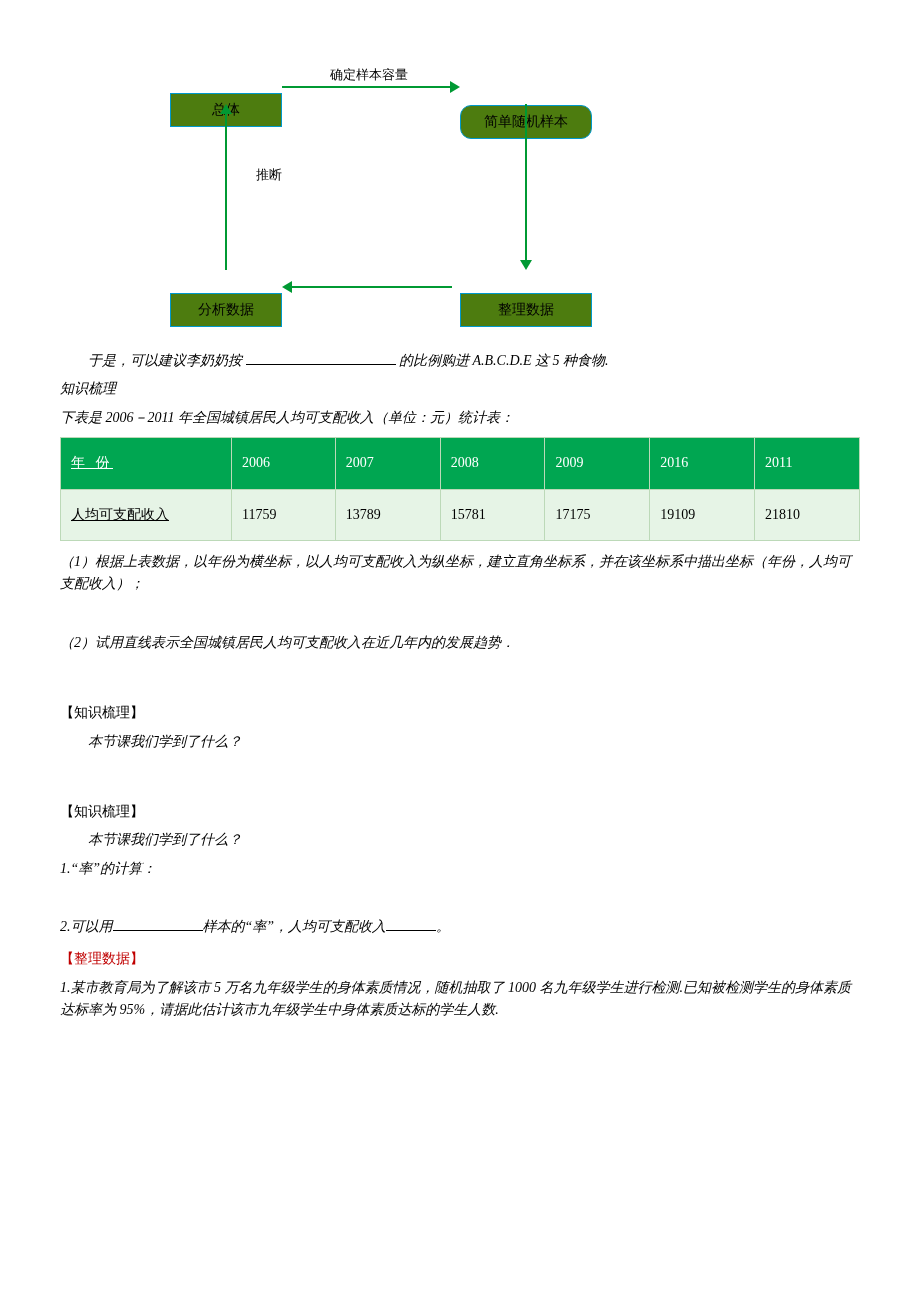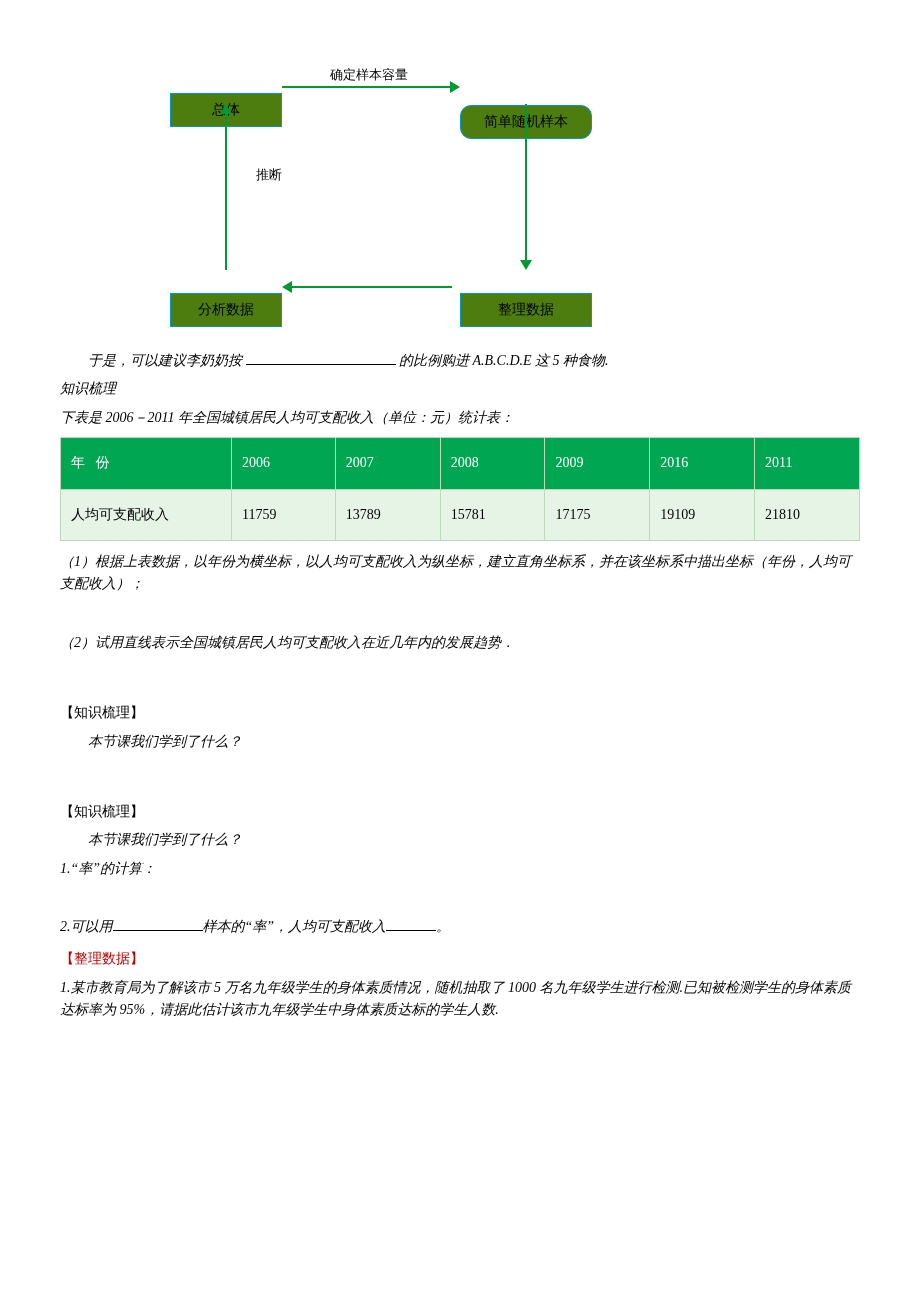--- a/index.html
+++ b/index.html
@@ -115,20 +115,21 @@
     table.data tr.head th {
       background: #00a651;
       color: #fff;
     }
     table.data tr.body td {
       background: #e6f4e6;
     }
     table.data .label-col {
       width: 150px;
       letter-spacing: 0.25em;
+      text-decoration: underline;
     }
     .section-title {
       margin: 18px 0 4px 0;
     }
     .sub-indent {
       text-indent: 2em;
     }
     .exam-title {
       color: #c00000;
       margin: 10px 0 4px 0;

